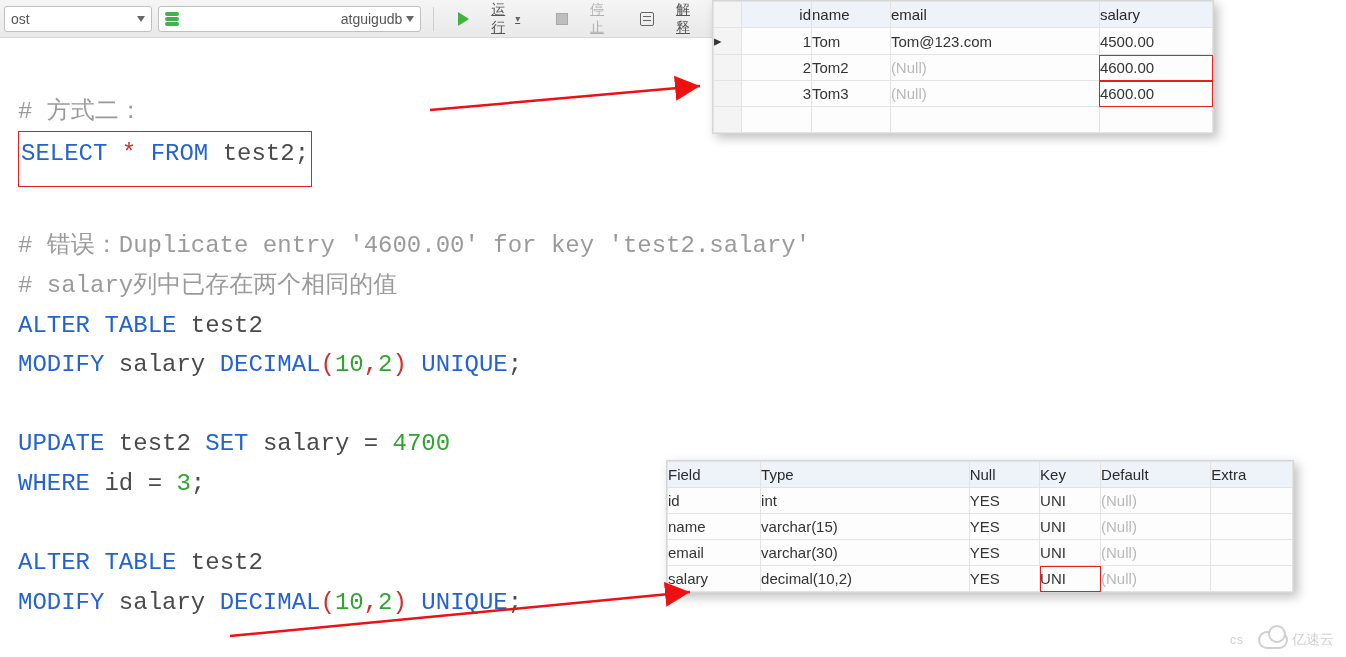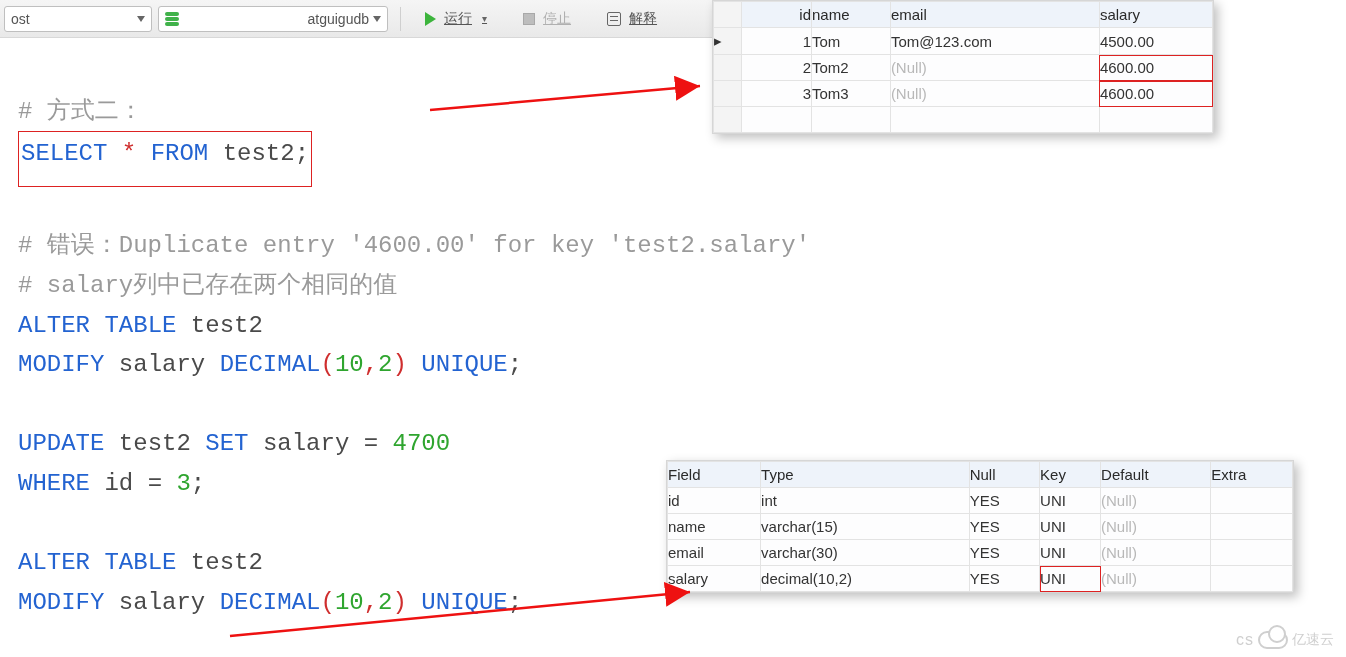--- a/index.html
+++ b/index.html
@@ -32,21 +32,21 @@
     display: flex; align-items: center; justify-content: space-between;
     height: 26px;
     background: #fff;
     border: 1px solid #bfbfbf;
     border-radius: 3px;
     padding: 0 6px;
     margin-right: 6px;
     white-space: nowrap;
   }
   .tb-sel-host { width: 148px; }
-  .tb-sel-db { width: 230px; }
+  .tb-sel-db { width: 264px; }
   .chev {
     width: 0; height: 0; border-left: 4px solid transparent; border-right: 4px solid transparent;
     border-top: 6px solid #666; margin-left:4px;
   }
   .db-icon {
     display:inline-flex; flex-direction:column; gap:1px; margin-right:6px;
   }
   .db-icon span{
     width:14px; height:4px; background:#40b24a; border-radius:2px;
   }
@@ -101,21 +101,21 @@
   .sal-hl{ outline:1px solid #d22; outline-offset:-1px;}
   .key-hl{ outline:1px solid #d22; outline-offset:-1px;}
   
   svg.arrow{position:absolute;overflow:visible;pointer-events:none;}
   
   .wm{
     position:absolute; right:12px; bottom:8px;
     display:flex; align-items:center; gap:4px;
     color:#cfcfcf; font-size:14px;
   }
-  .wm .cs{font-size:16px;letter-spacing:1px;}
+  .wm .cs{font-size:12px;margin-right:10px;letter-spacing:1px;}
   .wm .cloud{
     width:30px;height:18px;border:2px solid #cfcfcf;border-radius:10px;position:relative;
   }
   .wm .cloud::before{
     content:"";position:absolute;width:14px;height:14px;border:2px solid #cfcfcf;border-radius:50%;
     top:-8px;left:8px;background:#fff;
   }
 </style>
 </head>
 <body>

